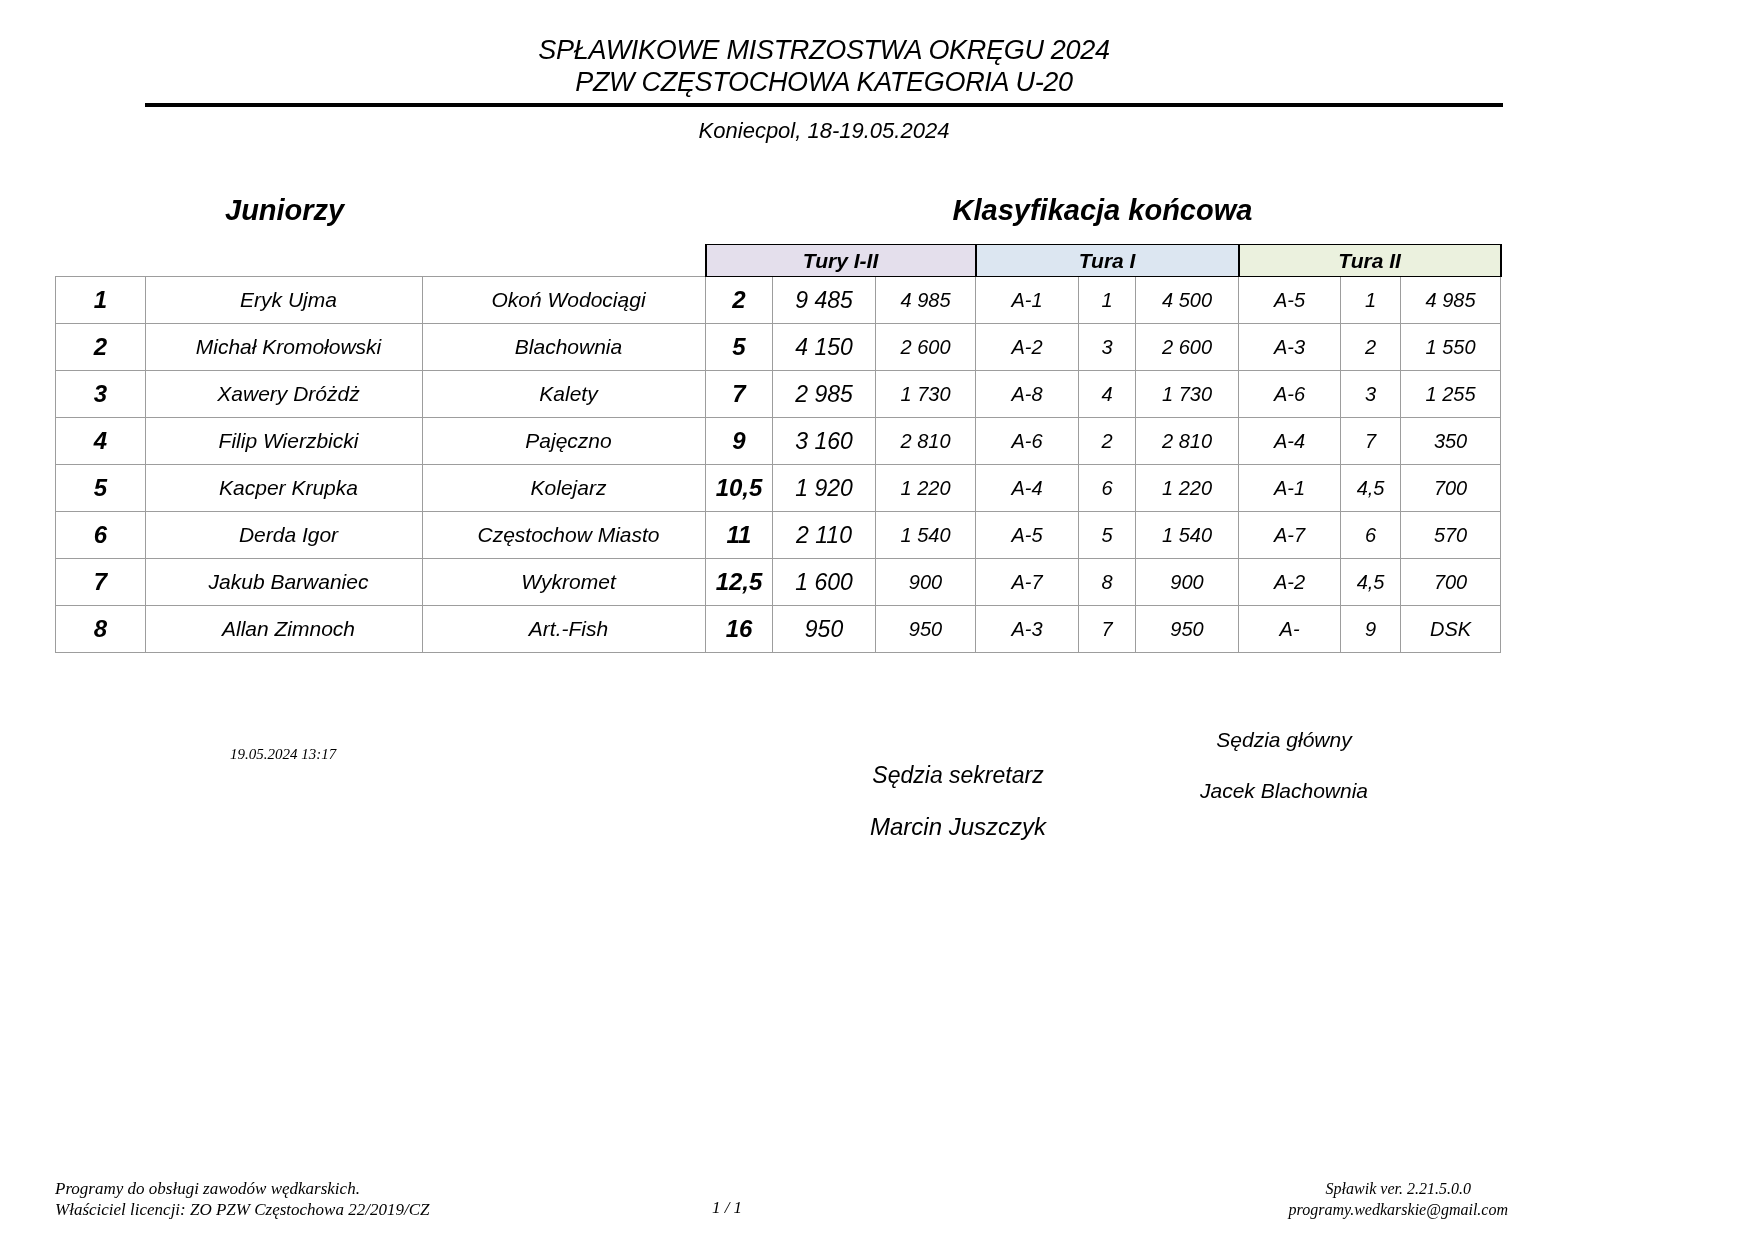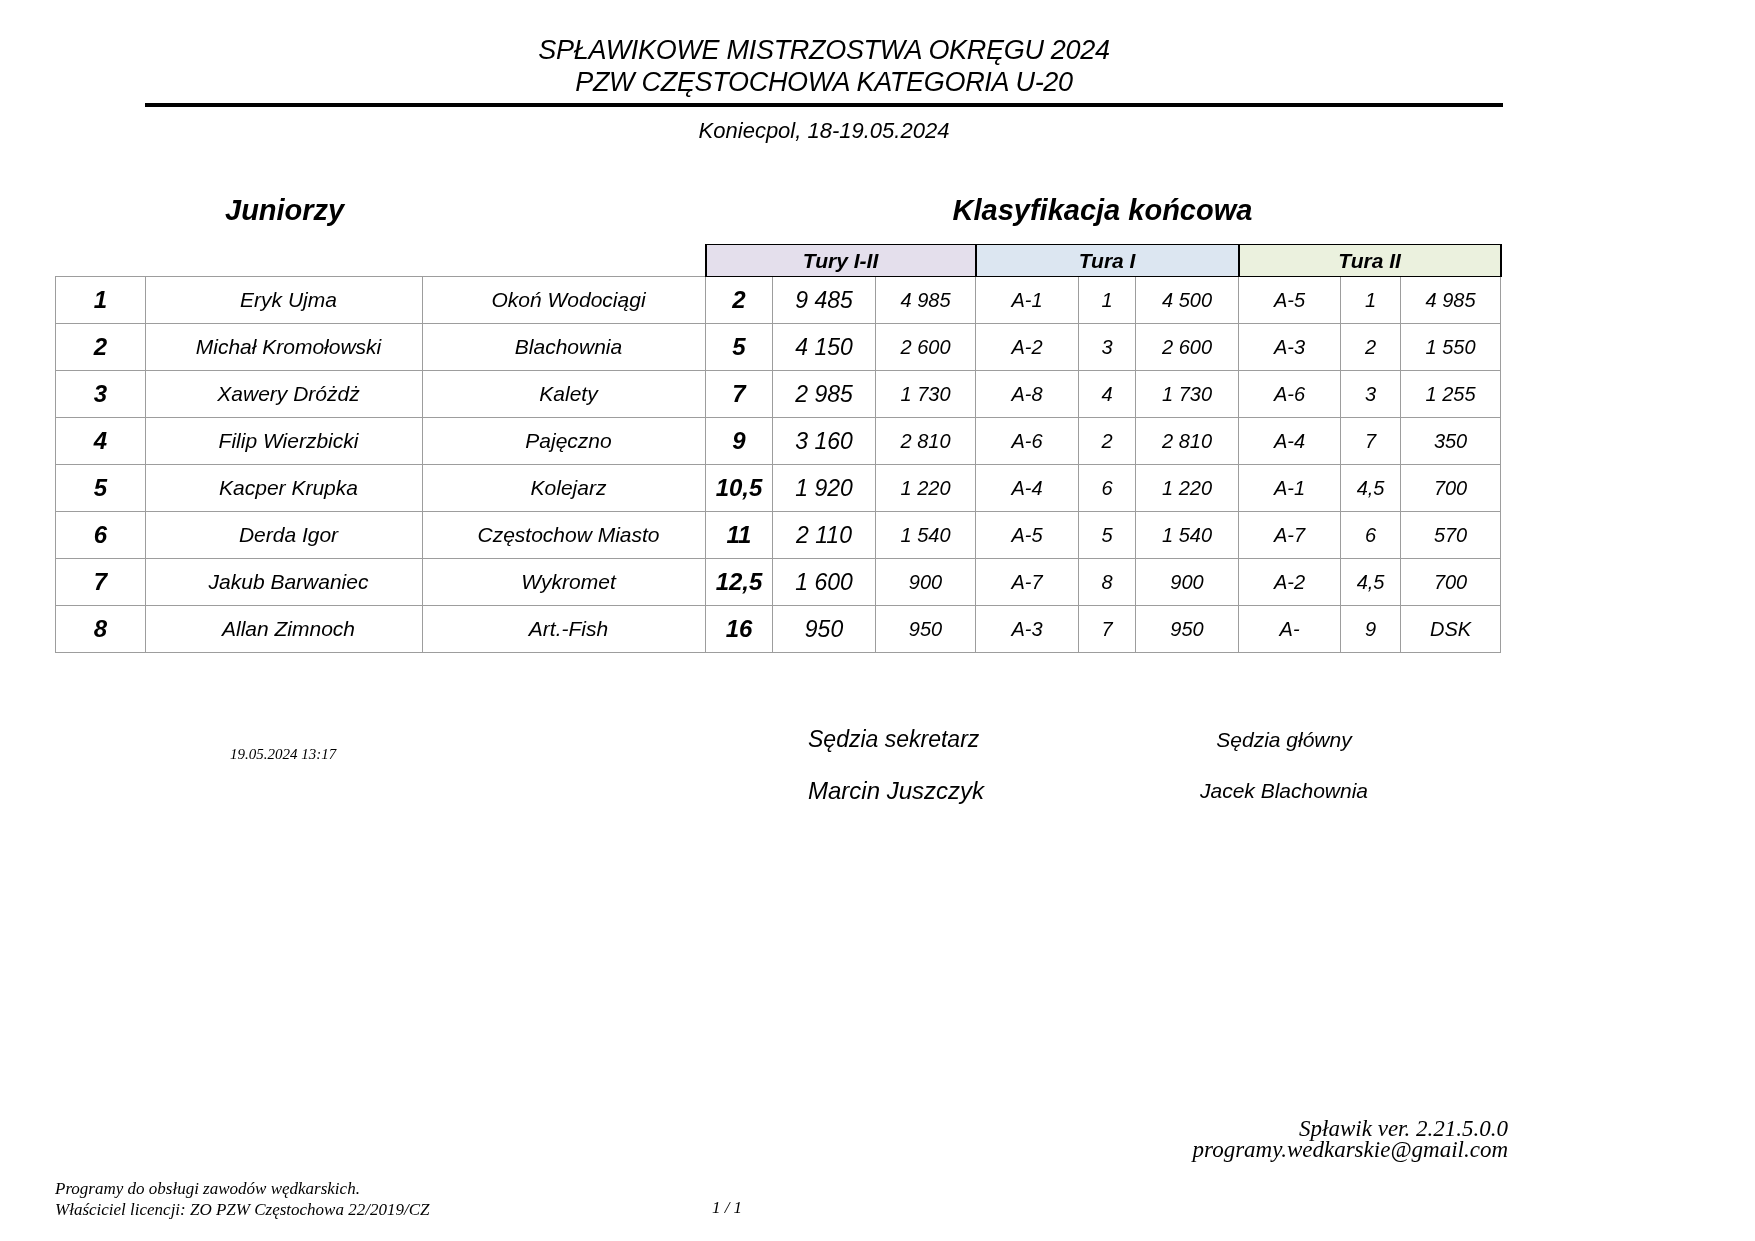--- a/index.html
+++ b/index.html
@@ -81,21 +81,22 @@
   td.c-waga-lg { font-size: 23px; }
   td.c-std     { font-size: 20px; }
 
   
   .timestamp {
     position: absolute; left: 230px; top: 746px;
     font-family: "Liberation Serif", serif;
     font-size: 15px;
   }
   .sig-secretary {
-    position: absolute; left: 808px; top: 726px; width: 300px;
+    position: absolute; left: 808px; top: 762px; width: 300px;
+    text-align: center;
   }
   .sig-secretary .sig-label { font-size: 23px; }
   .sig-secretary .sig-name  { font-size: 24px; margin-top: 24px; }
   .sig-chief {
     position: absolute; left: 1134px; top: 728px; width: 300px;
     text-align: center;
   }
   .sig-chief .sig-label { font-size: 21px; }
   .sig-chief .sig-name  { font-size: 21px; margin-top: 27px; }
 
@@ -105,24 +106,24 @@
     font-family: "Liberation Serif", serif;
     font-size: 17px; line-height: 21px;
   }
   .footer-page {
     position: absolute; left: 0; top: 1198px; width: 1454px;
     text-align: center;
     font-family: "Liberation Serif", serif;
     font-size: 17px;
   }
   .footer-right {
-    position: absolute; right: 247px; top: 1118px;
-    text-align: right;
+    position: absolute; right: 247px; top: 1178px;
+    text-align: center;
     font-family: "Liberation Serif", serif;
-    font-size: 23px; line-height: 21px;
+    font-size: 16px; line-height: 21px;
   }
 </style>
 </head>
 <body>
 
 <div class="page">
 
   <div class="doc-header">
     <div class="doc-title">SPŁAWIKOWE MISTRZOSTWA OKRĘGU 2024</div>
     <div class="doc-title">PZW CZĘSTOCHOWA KATEGORIA U-20</div>

